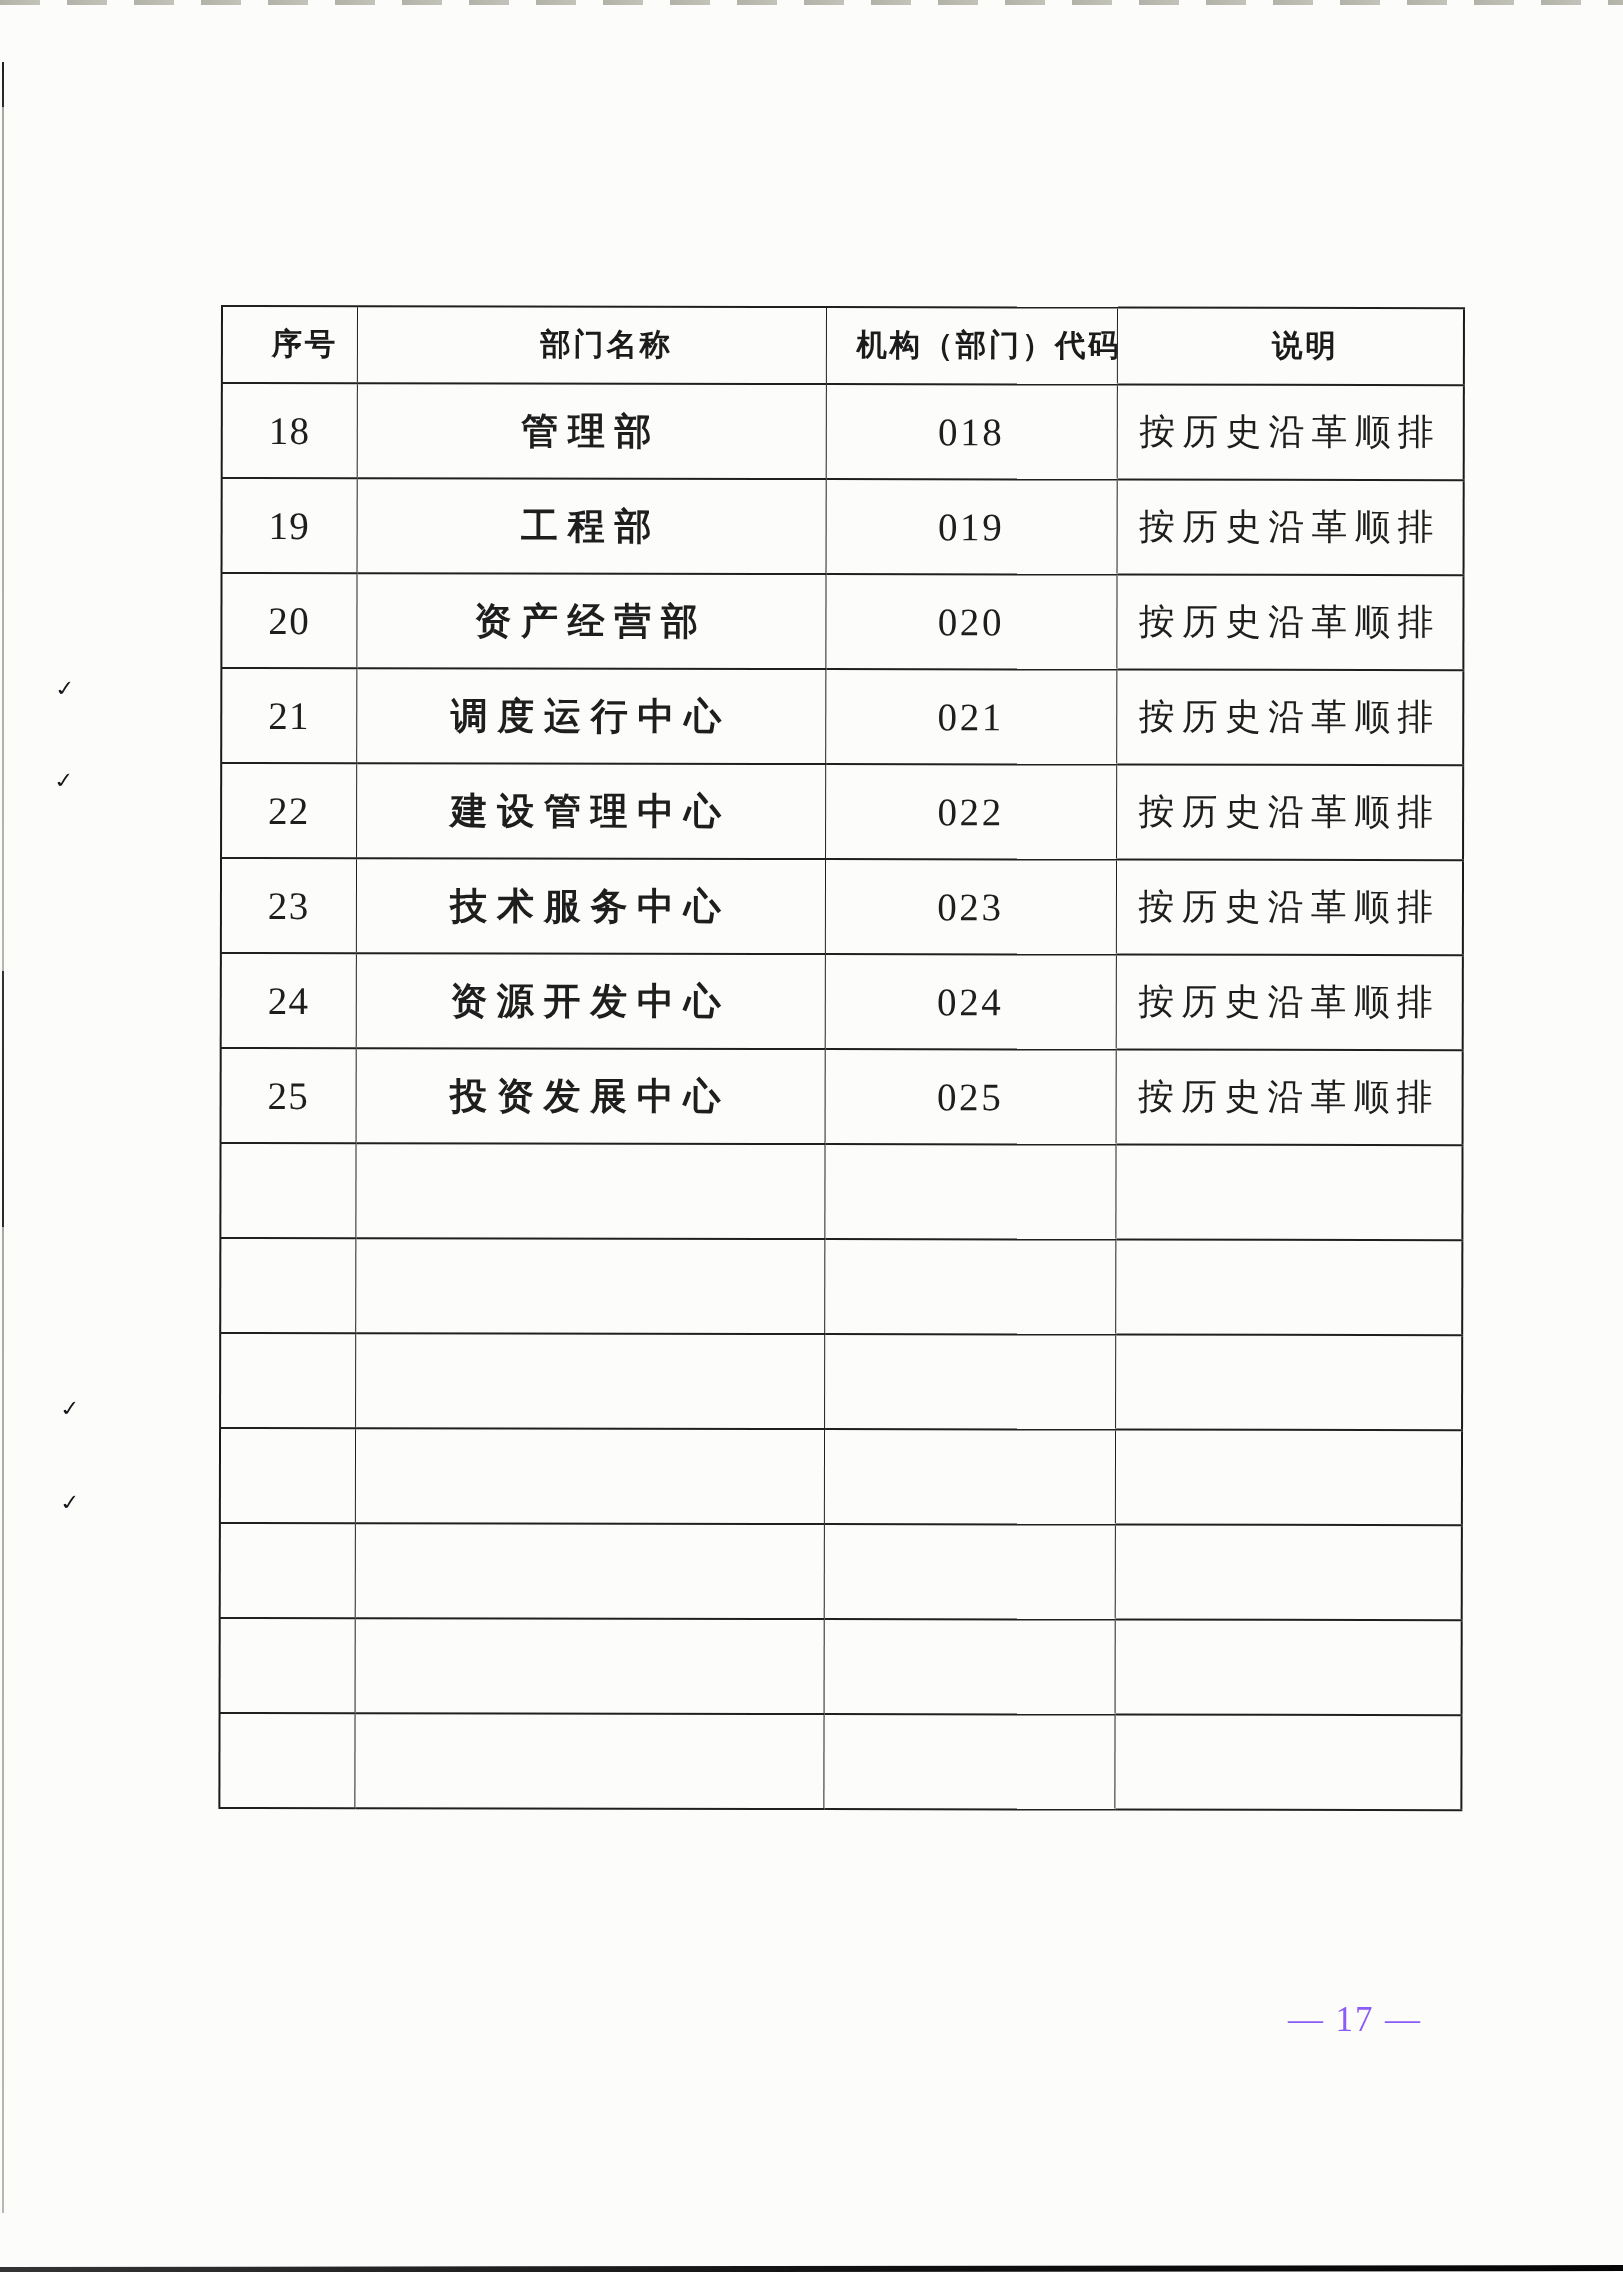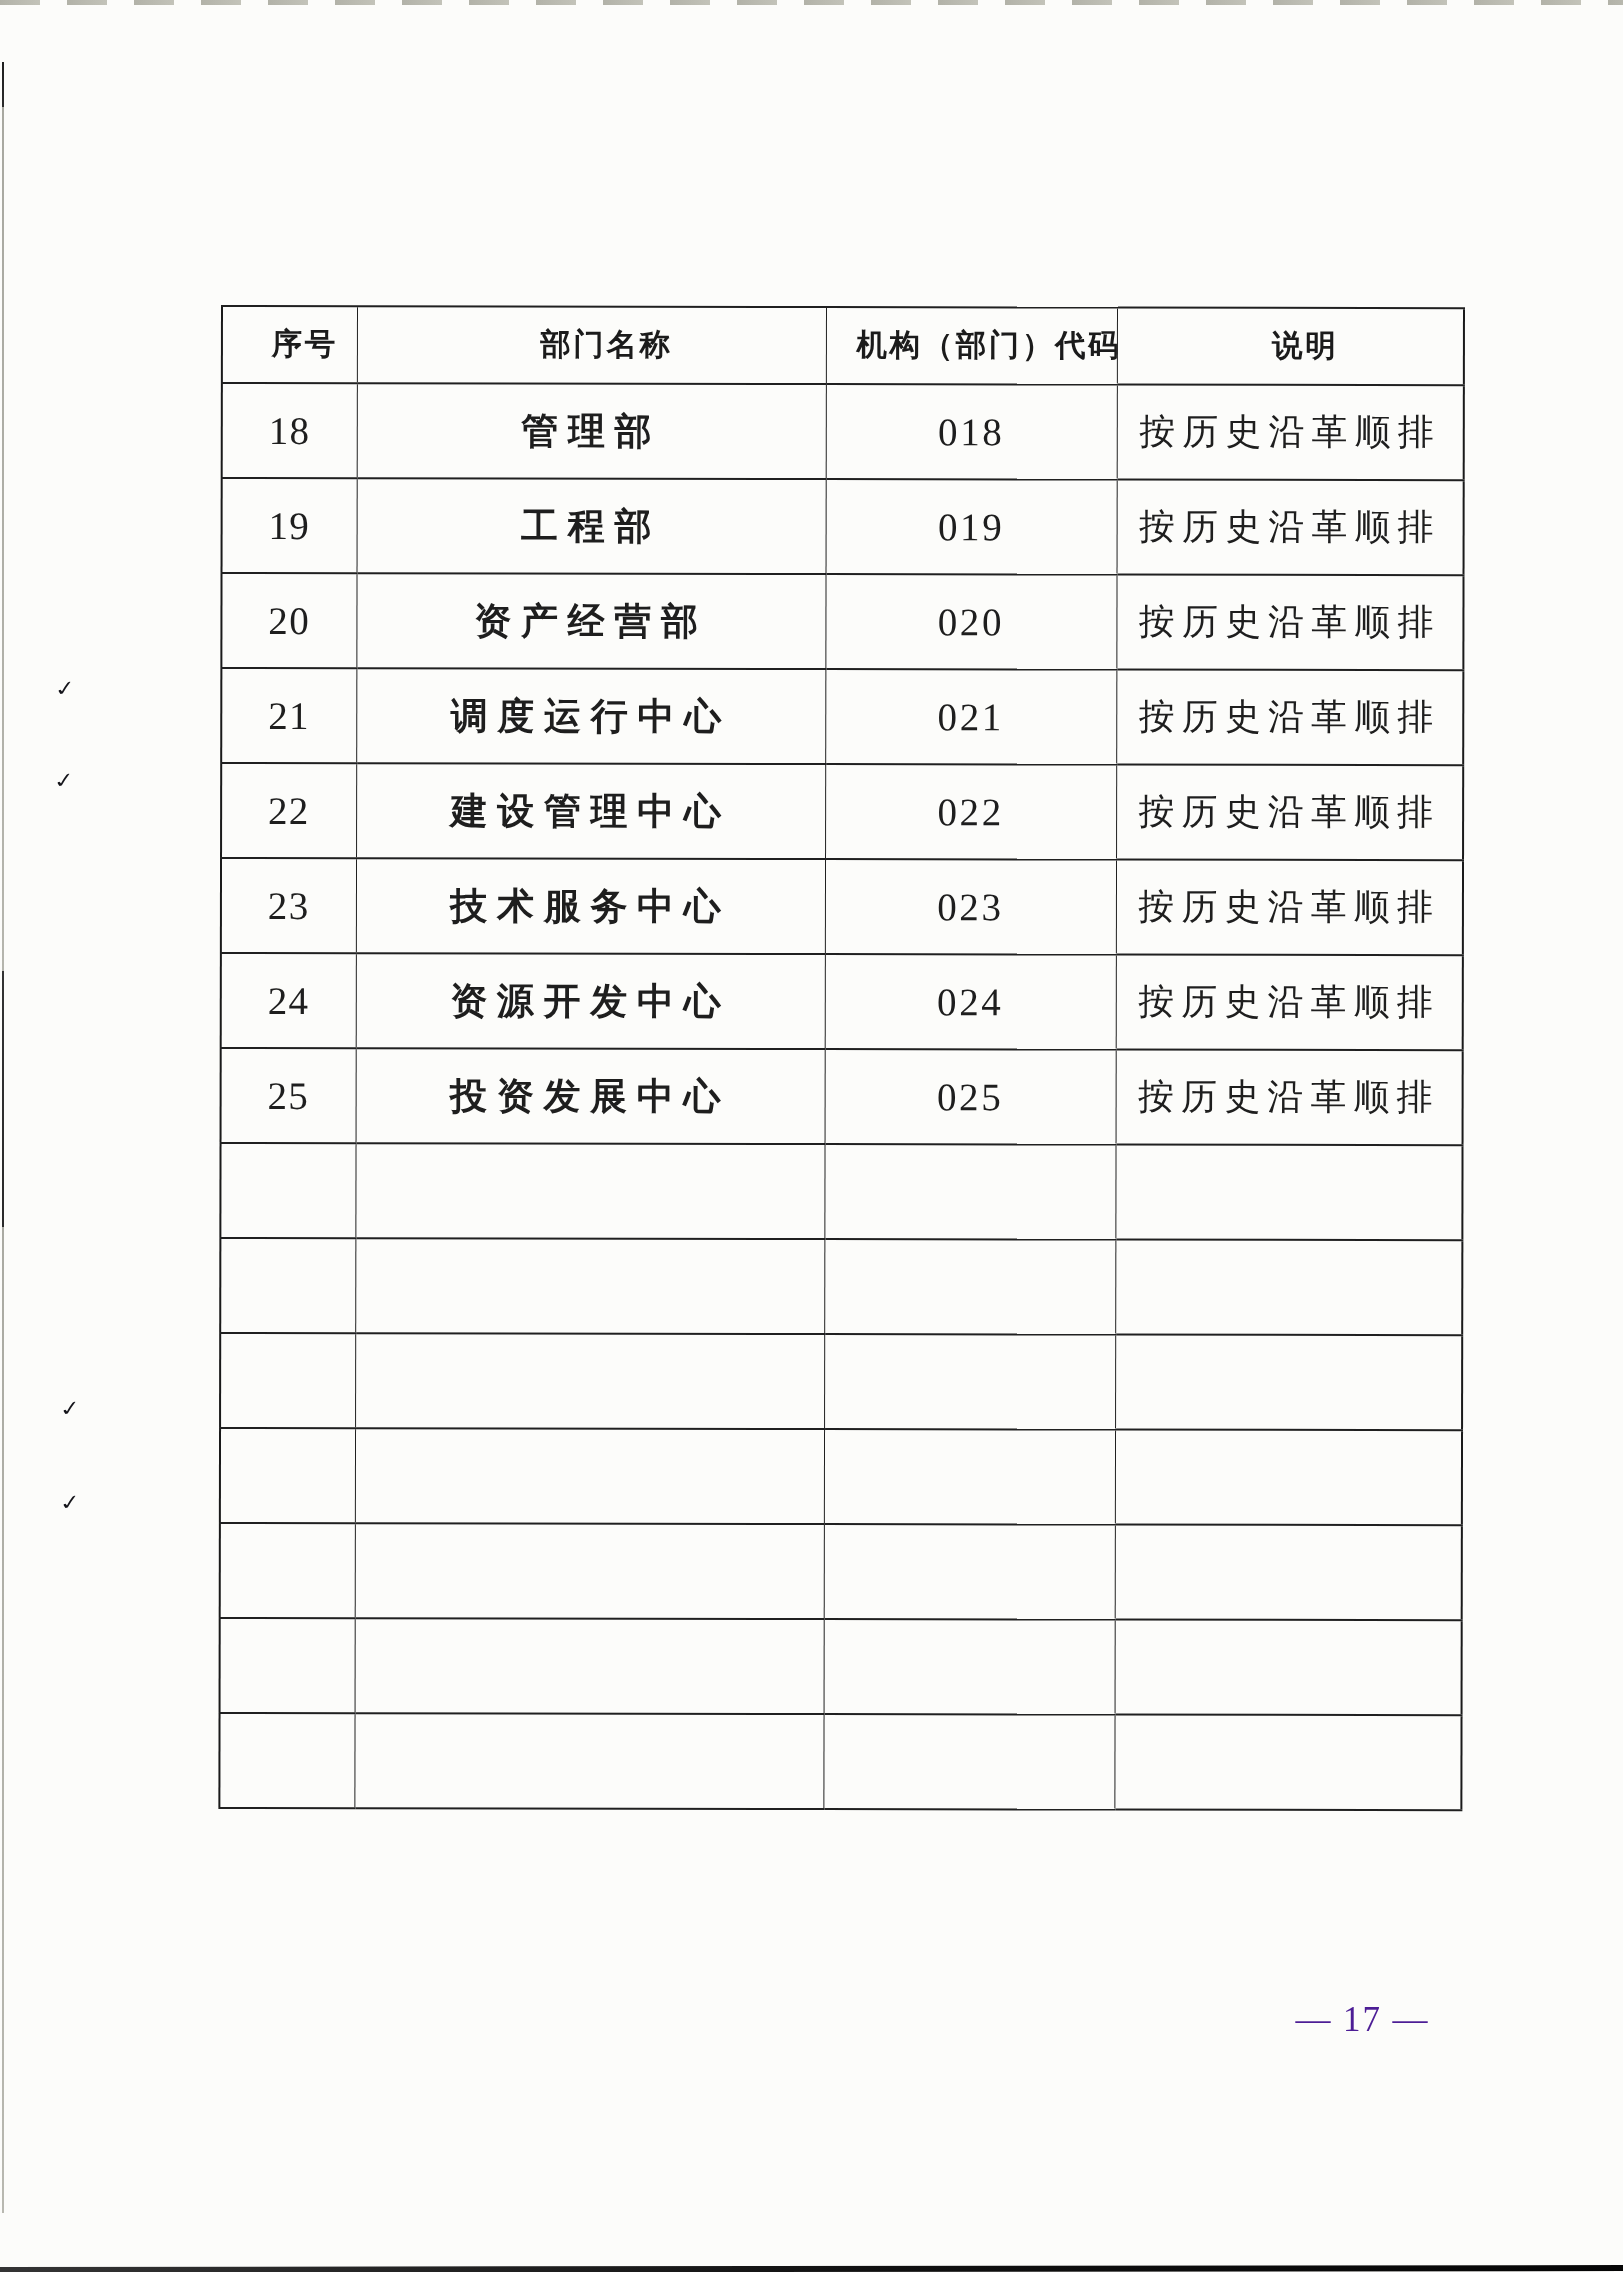--- a/index.html
+++ b/index.html
@@ -72,24 +72,24 @@
     padding-left: 30px;
   }
   td.c-seq  { font-size: 39px; letter-spacing: 1.3px; }
   td.c-name { font-size: 37px; letter-spacing: 9.7px; font-weight: bold; }
   td.c-code { font-size: 39px; letter-spacing: 2.6px; }
   td.c-note { font-size: 36px; letter-spacing: 7.1px; }
 
   .page-number {
     position: absolute;
     left: 1288px; top: 2000px; width: 149px;
-    text-align: center;
+    text-align: left;
     font-size: 35px;
     letter-spacing: 1.9px;
-    color: #4c1d95;
+    color: #8b5cf6;
   }
 </style>
 </head>
 <body>
 
 <div class="top-edge"></div>
 <div class="left-edge"></div>
 <div class="bottom-edge"></div>
 
 <div id="ink-marks">

